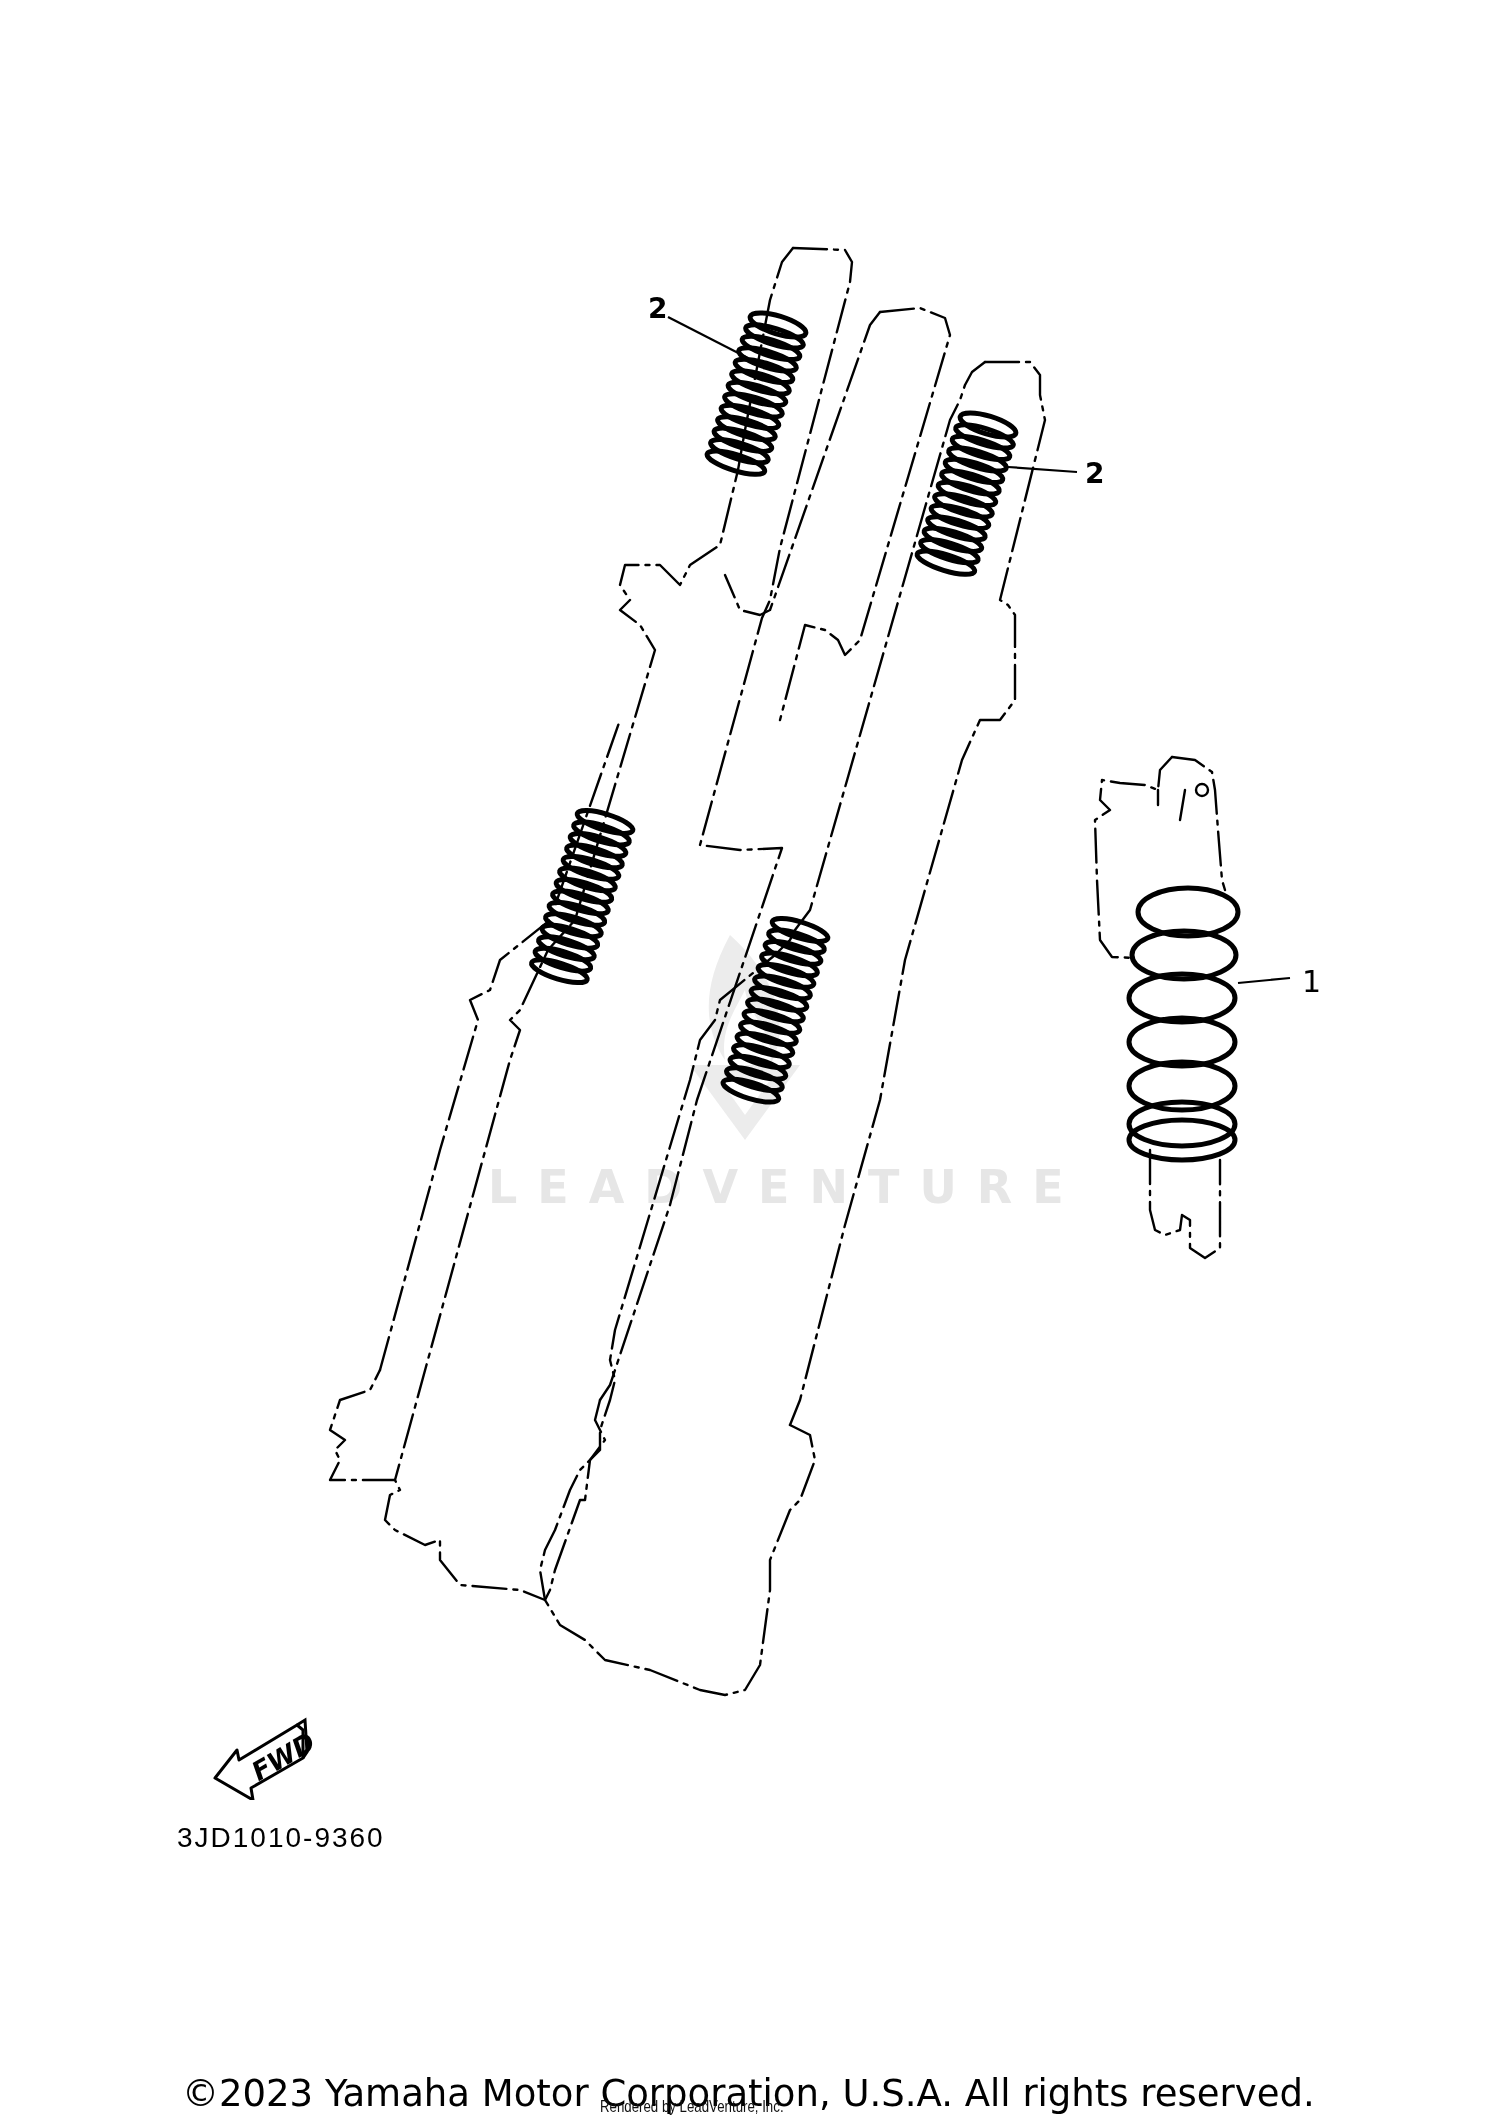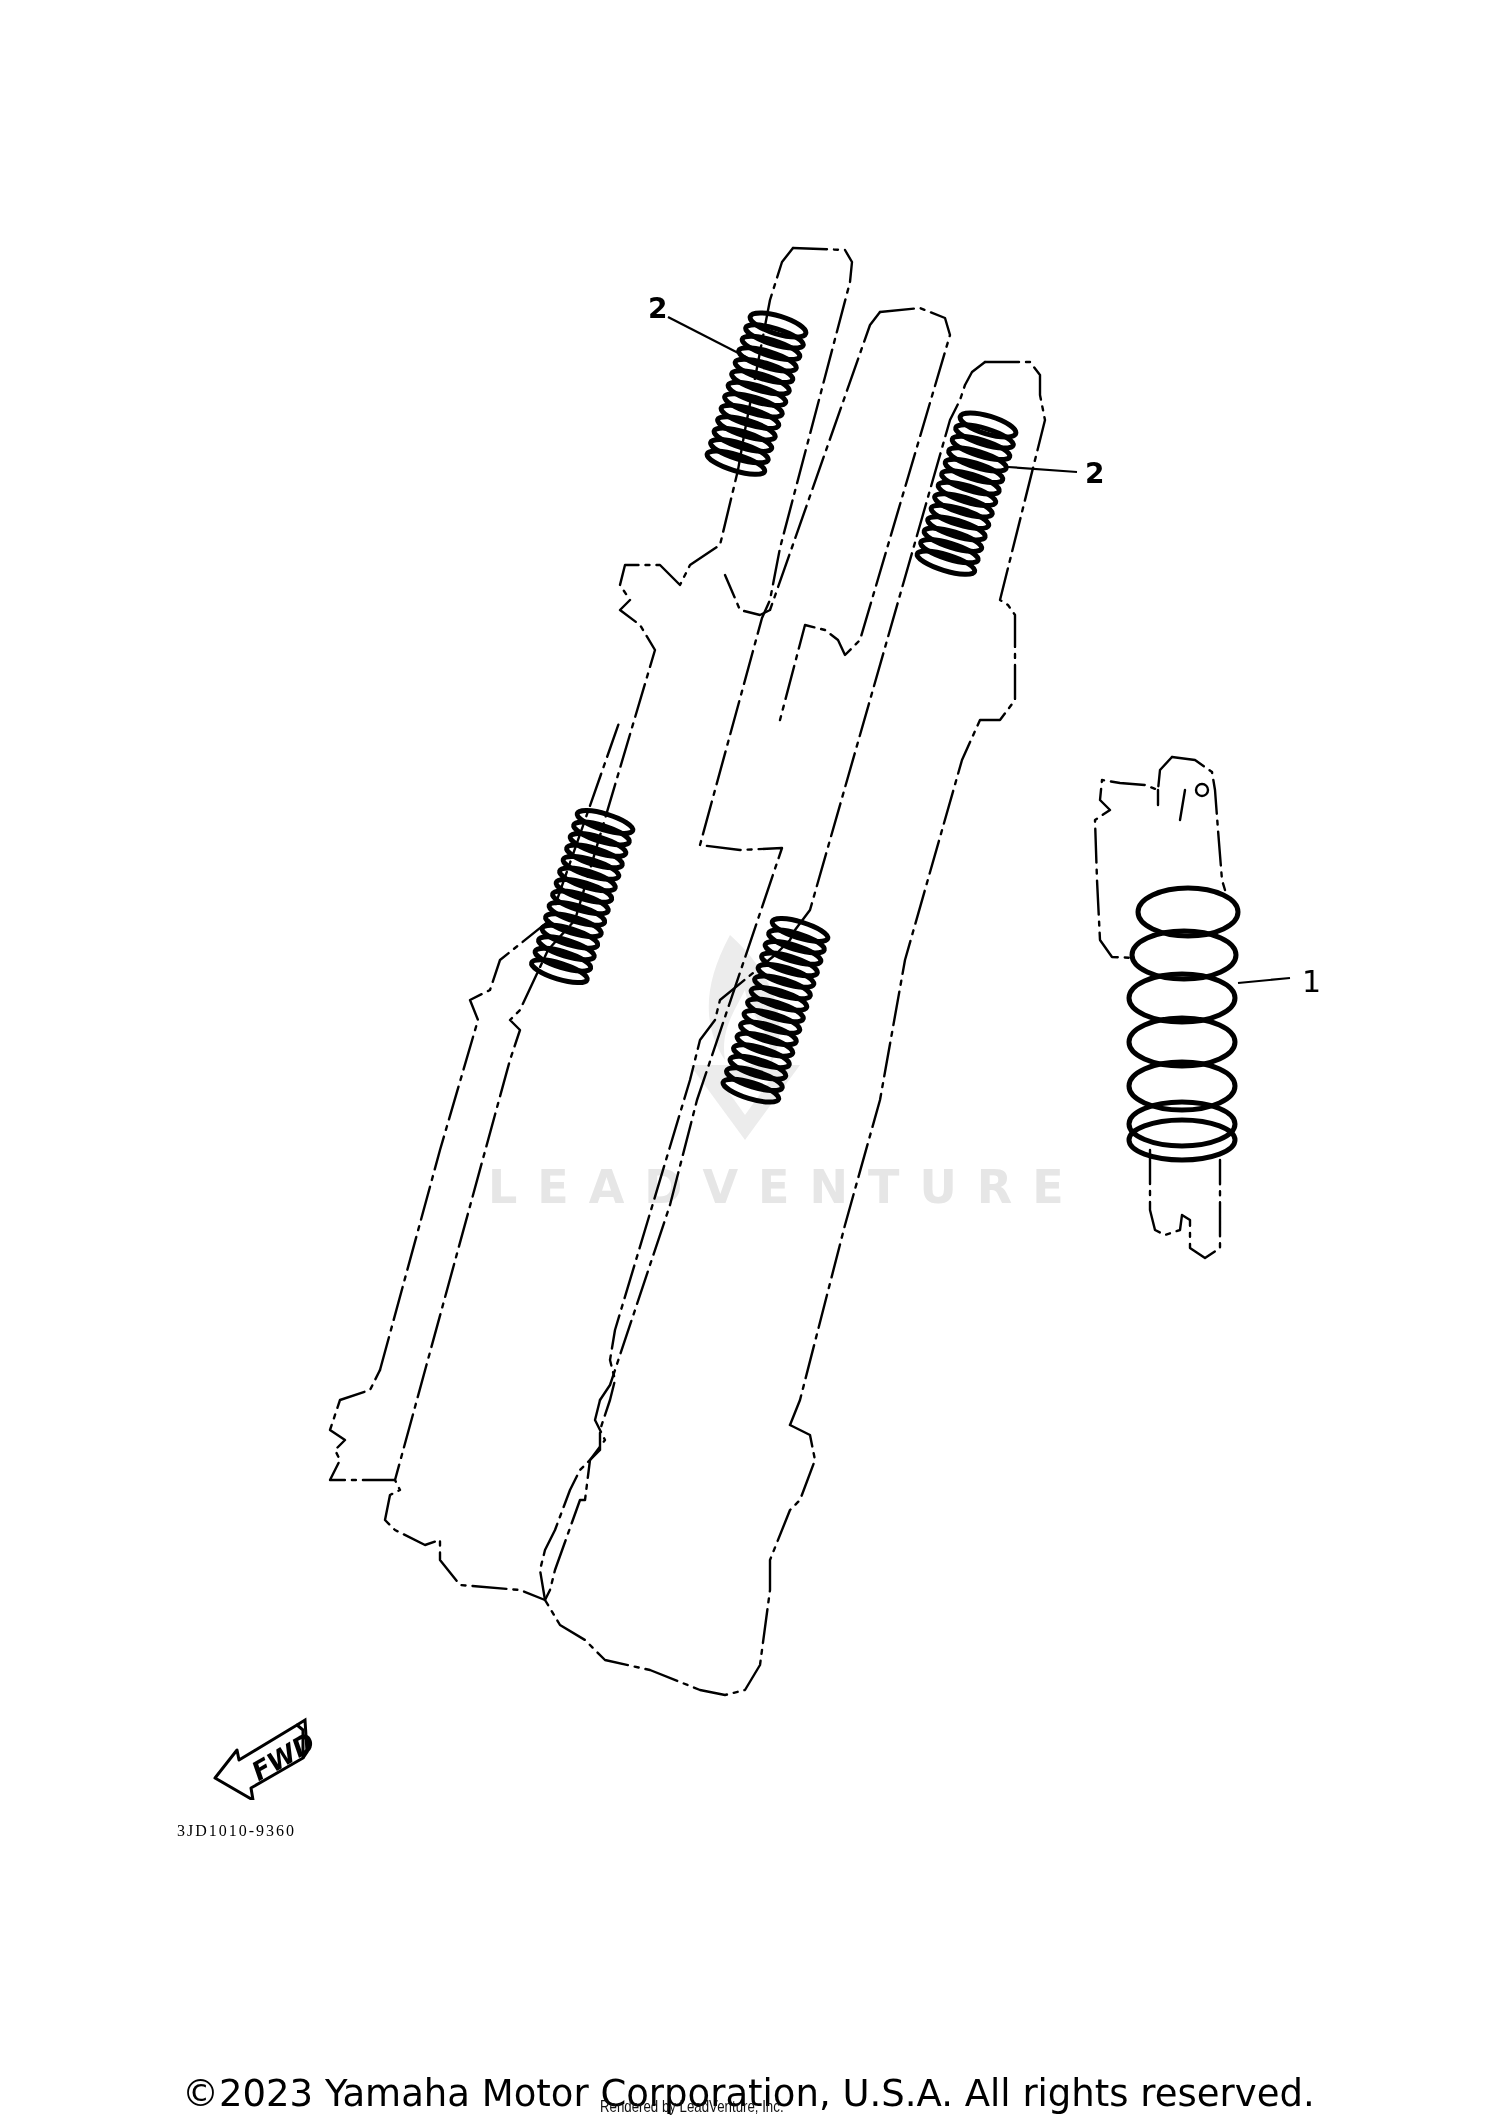--- a/index.html
+++ b/index.html
@@ -7,21 +7,21 @@
          font-family: "Liberation Sans", sans-serif; }
   #diagram { position: absolute; left: 0; top: 0; width: 1500px; height: 2125px; }
   .outline { fill: none; stroke: #000; stroke-width: 2.4; stroke-dasharray: 34 7 4 7; stroke-linecap: round; stroke-linejoin: round; }
   .solid { fill: none; stroke: #000; stroke-width: 2.4; stroke-linecap: round; stroke-linejoin: round; }
   .coil { fill: none; stroke: #000; stroke-width: 5; }
   .leader { stroke: #000; stroke-width: 2.2; }
   .callout { position: absolute; font-family: "DejaVu Sans", sans-serif; font-weight: bold; font-size: 28px; color: #000; }
   .watermark { position: absolute; left: 488px; top: 1160px; font-family: "DejaVu Sans", sans-serif; font-weight: bold;
                font-size: 46px; letter-spacing: 20px; color: #e6e6e6; }
   .watermark-flame { position: absolute; left: 690px; top: 930px; }
-  .part-code { position: absolute; left: 177px; top: 1822px; font-family: Liberation Serif, serif; font-size: 16px;
+  .part-code { position: absolute; left: 177px; top: 1822px; font-family: Liberation Sans, sans-serif; font-size: 28px;
                letter-spacing: 2px; color: #000; text-align: center; }
   .fwd { position: absolute; left: 205px; top: 1710px; }
   .copyright { position: absolute; left: 182px; top: 2072px; font-family: "DejaVu Sans", sans-serif; font-size: 37px; color: #000; white-space: nowrap; }
   .rendered-by { position: absolute; left: 600px; top: 2097px; font-family: "Liberation Sans Narrow", "Liberation Sans", sans-serif;
                  font-size: 17px; color: #111; transform: scaleX(0.78); transform-origin: left; white-space: nowrap; }
 </style>
 </head>
 <body>
 
 <div>

